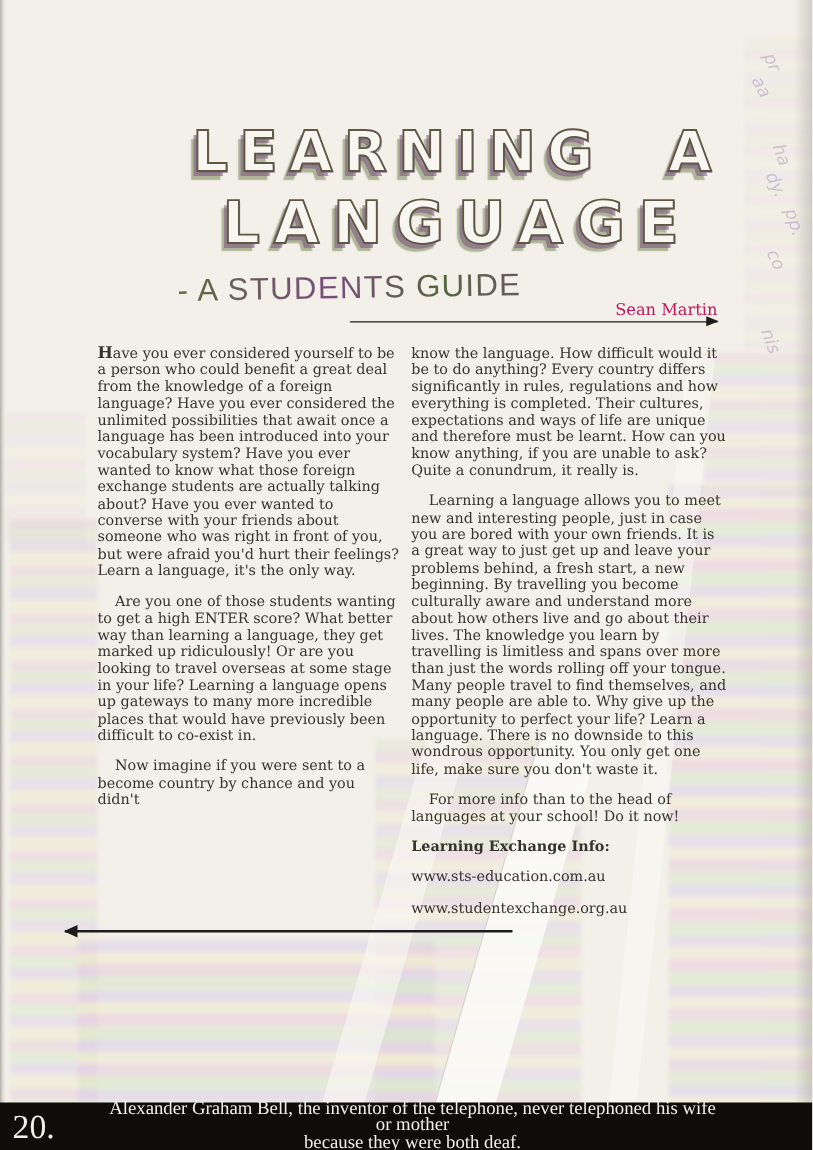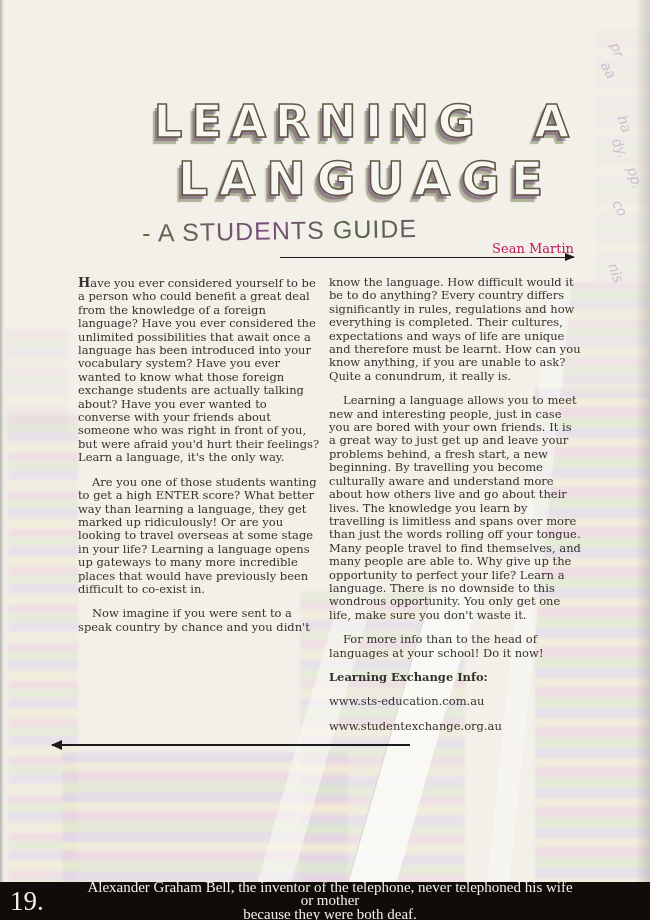--- a/index.html
+++ b/index.html
@@ -118,35 +118,35 @@
   </div>
   <div class="subtitle">- A STUDENTS GUIDE</div>
 
   <div class="byline">Sean Martin</div>
   <div class="byline-arrow"></div>
 
   <div class="columns">
     <div class="col col-left">
       <p class="no-indent"><span class="dropcap">H</span><span>ave you ever considered yourself to be a person who could benefit a great deal from the knowledge of a foreign language? Have you ever considered the unlimited possibilities that await once a language has been introduced into your vocabulary system? Have you ever wanted to know what those foreign exchange students are actually talking about? Have you ever wanted to converse with your friends about someone who was right in front of you, but were afraid you'd hurt their feelings? Learn a language, it's the only way.</span></p>
       <p>Are you one of those students wanting to get a high ENTER score? What better way than learning a language, they get marked up ridiculously! Or are you looking to travel overseas at some stage in your life? Learning a language opens up gateways to many more incredible places that would have previously been difficult to co-exist in.</p>
-      <p>Now imagine if you were sent to a speak country by chance and you didn't</p>
+      <p>Now imagine if you were sent to a become country by chance and you didn't</p>
     </div>
     <div class="col col-right">
       <p class="no-indent">know the language. How difficult would it be to do anything? Every country differs significantly in rules, regulations and how everything is completed. Their cultures, expectations and ways of life are unique and therefore must be learnt. How can you know anything, if you are unable to ask? Quite a conundrum, it really is.</p>
       <p>Learning a language allows you to meet new and interesting people, just in case you are bored with your own friends. It is a great way to just get up and leave your problems behind, a fresh start, a new beginning. By travelling you become culturally aware and understand more about how others live and go about their lives. The knowledge you learn by travelling is limitless and spans over more than just the words rolling off your tongue. Many people travel to find themselves, and many people are able to. Why give up the opportunity to perfect your life? Learn a language. There is no downside to this wondrous opportunity. You only get one life, make sure you don't waste it.</p>
       <p>For more info than to the head of languages at your school! Do it now!</p>
       <p class="info-heading no-indent">Learning Exchange Info:</p>
       <p class="info-link no-indent">www.sts-education.com.au</p>
       <p class="info-link no-indent">www.studentexchange.org.au</p>
     </div>
   </div>
 
   <div class="bottom-arrow"></div>
 
   <div class="footer">
-    <div class="page-number">19.</div>
+    <div class="page-number">20.</div>
     <div class="quote">
       <div>Alexander Graham Bell, the inventor of the telephone, never telephoned his wife or mother</div>
       <div>because they were both deaf.</div>
     </div>
   </div>
 
 </div>
 
 </body></html>

